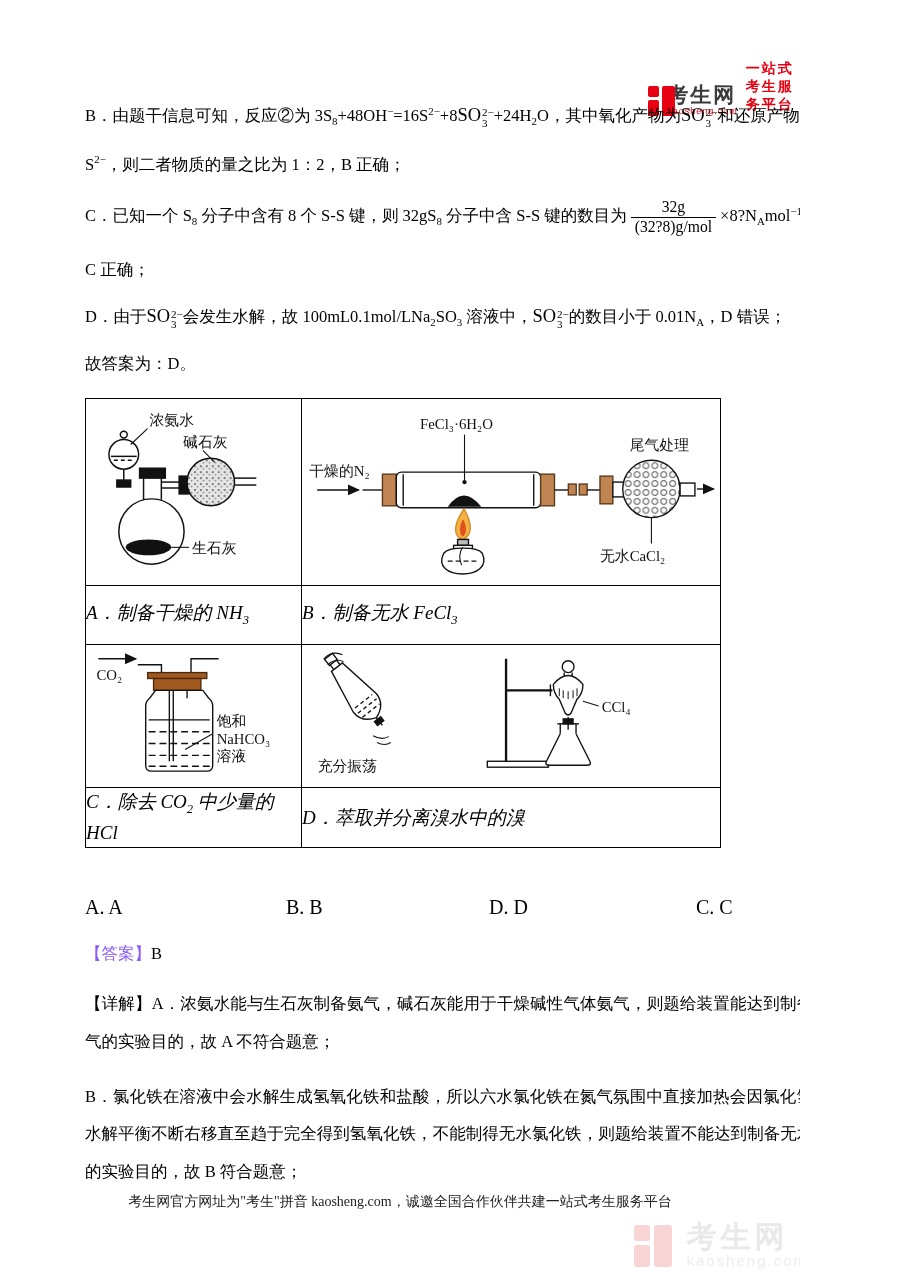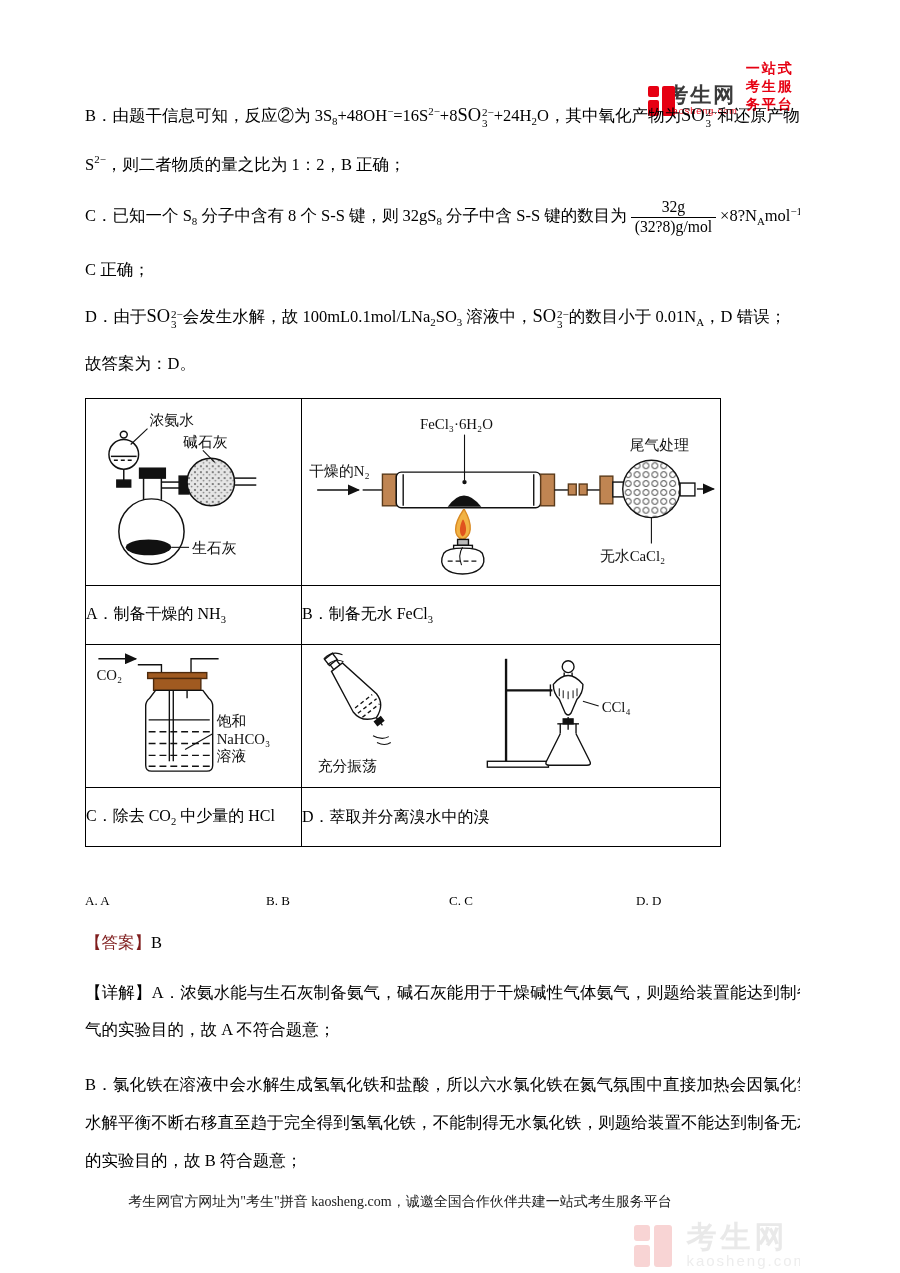--- a/index.html
+++ b/index.html
@@ -30,27 +30,27 @@
   .fn{display:block;border-bottom:1.3px solid #000;padding:0 10px;}
   .fd{display:block;padding:0 4px;}
 
   
   table.qtable{border-collapse:collapse;margin-top:6px;}
   table.qtable td{border:1.6px solid #000;padding:0;vertical-align:middle;}
   td.colA{width:215px;}
   td.colB{width:418px;}
   td.pic{height:180px;}
   td.pic2{height:137px;}
-  td.lbl{height:58px;padding-left:10px;font-size:16px;}
+  td.lbl{height:58px;padding-left:10px;font-size:19px;font-style:italic;}
   svg text{font-family:"Liberation Serif","DejaVu Serif",serif;fill:#111;}
 
   
-  .opts{display:grid;grid-template-columns:181px 183px 187px auto;margin-top:44px;font-size:13px;}
+  .opts{display:grid;grid-template-columns:181px 183px 187px auto;margin-top:44px;font-size:20px;gap:20px;}
   .ansline{margin-top:20px;font-size:16.5px;}
-  .blue{color:#7f1d1d;}
+  .blue{color:#8b5cf6;}
   .detail{margin-top:18px;font-size:16.5px;line-height:2.3;text-align:justify;}
   .detail2{margin-top:4px;font-size:16.5px;line-height:2.3;text-align:justify;}
 
   
   .pagefooter{position:absolute;left:0;right:0;bottom:62px;text-align:center;font-size:14px;color:#222;}
 
   
   .watermark{position:absolute;right:-8px;bottom:4px;display:flex;align-items:center;gap:10px;}
   .wm-mark{position:relative;width:42px;height:42px;}
   .wm-mark i{position:absolute;background:#f8d4d4;border-radius:3px;}
@@ -272,22 +272,22 @@
       <tr>
         <td class="lbl">C．除去 CO<sub>2</sub> 中少量的 HCl</td>
         <td class="lbl">D．萃取并分离溴水中的溴</td>
       </tr>
     </tbody>
       </table>
 
     <div class="opts">
       <span>A. A</span>
       <span>B. B</span>
+      <span>D. D</span>
       <span>C. C</span>
-      <span>D. D</span>
     </div>
 
     <p class="ansline">
       <span class="blue">【答案】</span><span>B</span>
     </p>
     <p class="detail">
       <span>【详解】</span><span>A．浓氨水能与生石灰制备氨气，碱石灰能用于干燥碱性气体氨气，则题给装置能达到制备干燥氨气的实验目的，故 A 不符合题意；</span>
     </p>
     <p class="detail2">
       <span>B．氯化铁在溶液中会水解生成氢氧化铁和盐酸，所以六水氯化铁在氮气氛围中直接加热会因氯化氢挥发使水解平衡不断右移直至趋于完全得到氢氧化铁，不能制得无水氯化铁，则题给装置不能达到制备无水氯化铁的实验目的，故 B 符合题意；</span>

